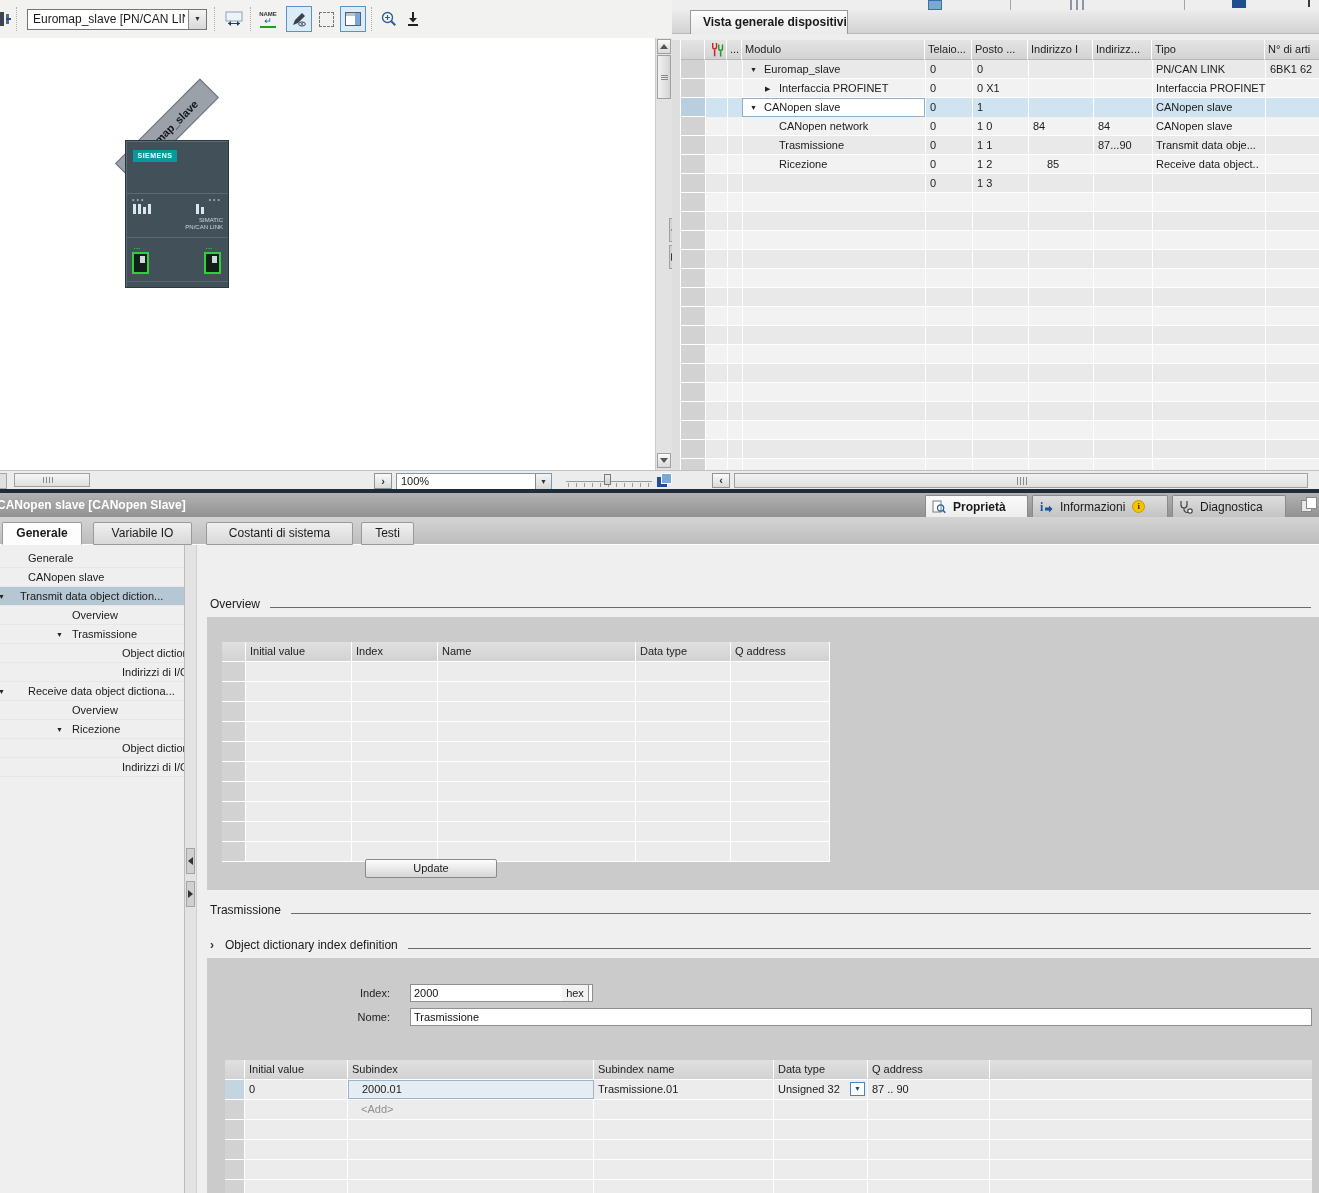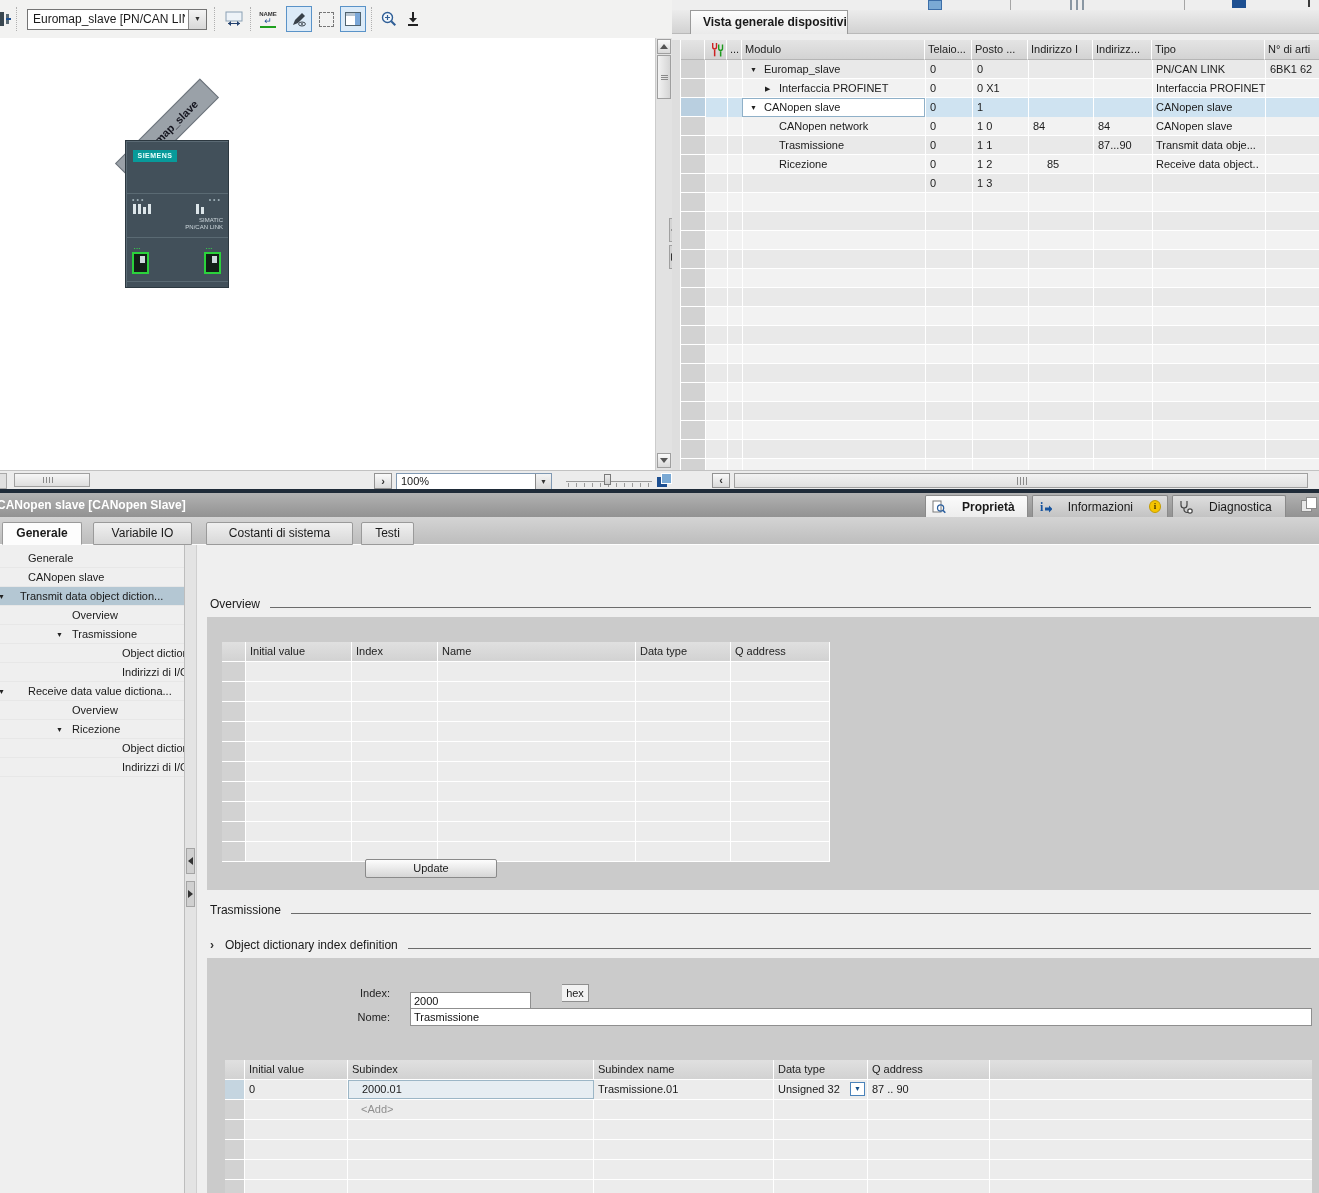--- a/index.html
+++ b/index.html
@@ -111,21 +111,21 @@
   .op-hthumb::after{content:"";position:absolute;left:282px;top:3px;width:12px;height:8px;
           background:repeating-linear-gradient(90deg,#8a8a8a 0 1px,transparent 1px 3px);}
 
   .darksep{position:absolute;left:0;top:489px;width:1319px;height:4px;background:#1f2b38;}
 
   
   .props{position:absolute;left:0;top:493px;width:1319px;height:700px;background:#efefef;}
   .p-titlebar{position:absolute;left:0;top:0;width:1319px;height:24px;background:linear-gradient(#b2b2b2,#929292);}
   .p-title{position:absolute;left:-3px;top:0;line-height:24px;color:#ffffff;font-size:12px;font-weight:bold;white-space:nowrap;}
   .vtab{position:absolute;top:2px;height:22px;border:1px solid #8a8a8a;border-bottom:none;border-radius:2px 2px 0 0;
-        box-sizing:border-box;display:flex;align-items:center;padding:0 6px;font-size:12px;gap:16px;white-space:nowrap;}
+        box-sizing:border-box;display:flex;align-items:center;padding:0 6px;font-size:12px;gap:7px;white-space:nowrap;}
   .vtab.active{background:linear-gradient(#fbfbfb,#ededed);font-weight:bold;}
   .vtab.inactive{background:linear-gradient(#dedede,#c3c3c3);}
   .badge{width:13px;height:13px;border-radius:50%;background:#f5c400;border:1px solid #c49c00;box-sizing:border-box;
          font-size:9px;font-weight:bold;font-family:"Liberation Serif",serif;color:#4a3800;text-align:center;line-height:11px;}
   .p-cornerico{position:absolute;left:1301px;top:4px;width:14px;height:14px;}
   .p-cornerico .a{position:absolute;left:0;top:3px;width:9px;height:10px;background:#e8e8e8;border:1px solid #8a8a8a;}
   .p-cornerico .b{position:absolute;left:5px;top:0;width:9px;height:10px;background:#ffffff;border:1px solid #8a8a8a;}
 
   .p-tabstrip{position:absolute;left:0;top:24px;width:1319px;height:28px;background:linear-gradient(#d4d4d4,#bdbdbd);border-bottom:1px solid #fdfdfd;box-sizing:border-box;}
   .ptab{position:absolute;top:5px;height:23px;border:1px solid #9a9a9a;border-radius:2px 2px 0 0;box-sizing:border-box;
@@ -462,21 +462,21 @@
         </div>
         <div class="nav-item" style="padding-left:72px"><span>Overview</span></div>
         <div class="nav-item" style="padding-left:72px">
           <span class="nav-arrow" style="left:56px">▼</span>
           <span>Trasmissione</span>
         </div>
         <div class="nav-item" style="padding-left:122px"><span>Object dictionary index...</span></div>
         <div class="nav-item" style="padding-left:122px"><span>Indirizzi di I/O</span></div>
         <div class="nav-item" style="padding-left:28px">
           <span class="nav-arrow" style="left:-2px">▼</span>
-          <span>Receive data value dictiona...</span>
+          <span>Receive data object dictiona...</span>
         </div>
         <div class="nav-item" style="padding-left:72px"><span>Overview</span></div>
         <div class="nav-item" style="padding-left:72px">
           <span class="nav-arrow" style="left:56px">▼</span>
           <span>Ricezione</span>
         </div>
         <div class="nav-item" style="padding-left:122px"><span>Object dictionary index...</span></div>
         <div class="nav-item" style="padding-left:122px"><span>Indirizzi di I/O</span></div>
       </div>
 
@@ -594,21 +594,21 @@
           <span class="h-line"></span>
         </div>
         <div class="mh" style="top:391px">
           <span class="chev">›</span>
           <span class="tx">Object dictionary index definition</span>
           <span class="h-line"></span>
         </div>
 
         <div class="panel" style="top:413px;height:235px">
           <span class="fld-label" style="left:60px;top:26px">Index:</span>
-          <input class="fld-input" style="left: 203px; top: 34px; width: 121px;" value="2000">
+          <input class="fld-input" style="left: 203px; top: 26px; width: 183px;" value="2000">
           <span class="hexbox" style="left:355px;top:26px">hex</span>
           <span class="fld-label" style="left:60px;top:50px">Nome:</span>
           <input class="fld-input" style="left: 203px; top: 50px; width: 902px;" value="Trasmissione">
 
           <div class="ptable" style="left:18px;top:102px;width:1087px">
             <div class="trow head">
               <div class="c g" style="width:20px"></div>
               <div class="c" style="width:103px">Initial value</div>
               <div class="c" style="width:246px">Subindex</div>
               <div class="c" style="width:180px">Subindex name</div>

